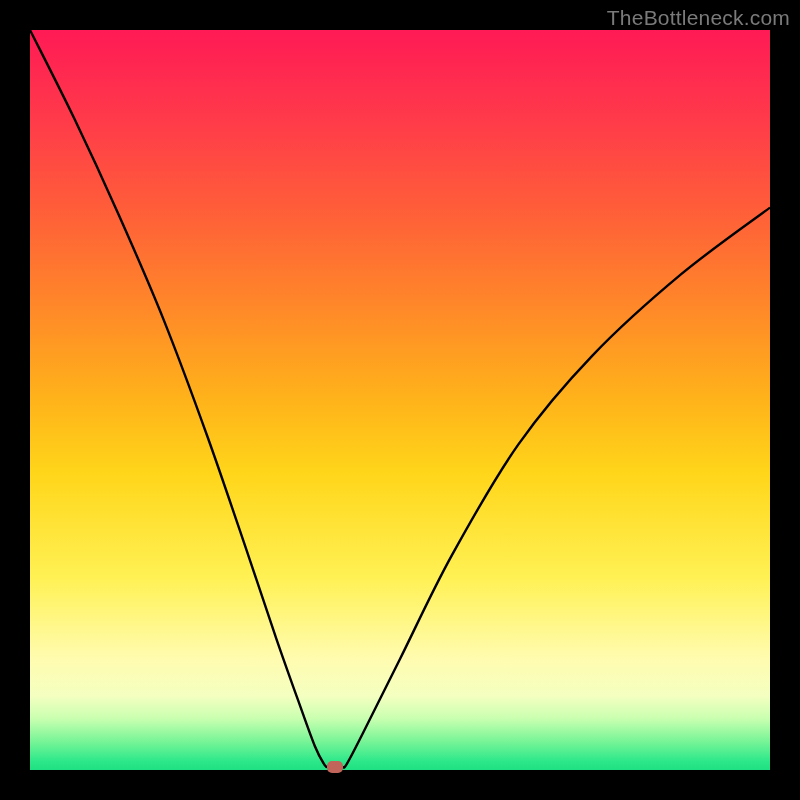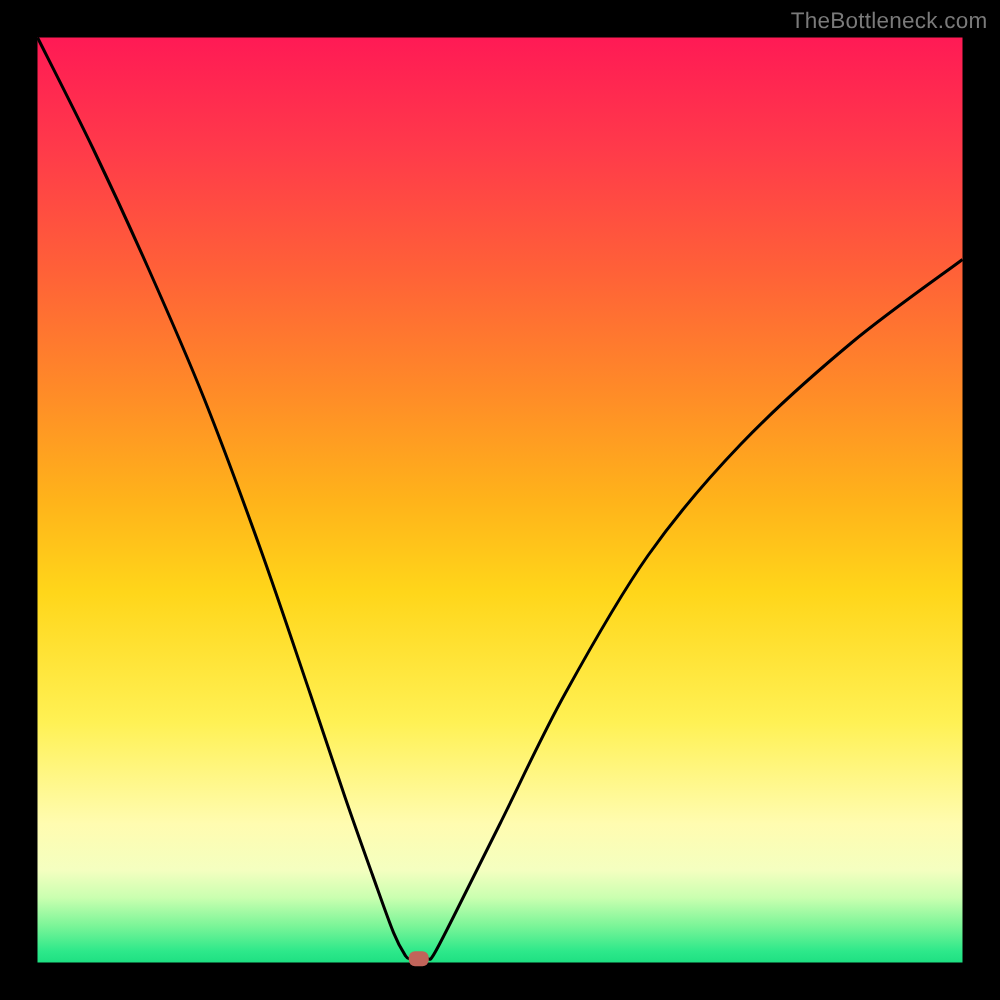--- a/index.html
+++ b/index.html
@@ -39,21 +39,21 @@
       #7cf598 96%,
       #2de88a 98.8%,
       #1ee082 100%
     );
   }
   .watermark {
     position: absolute;
     top: 6px;
     right: 10px;
     color: #7a7a7a;
-    font-size: 18px;
+    font-size: 21px;
     letter-spacing: 0.2px;
     user-select: none;
   }
   svg.curve {
     position: absolute;
     left: 0; top: 0;
     width: 740px;
     height: 740px;
     overflow: visible;
   }

